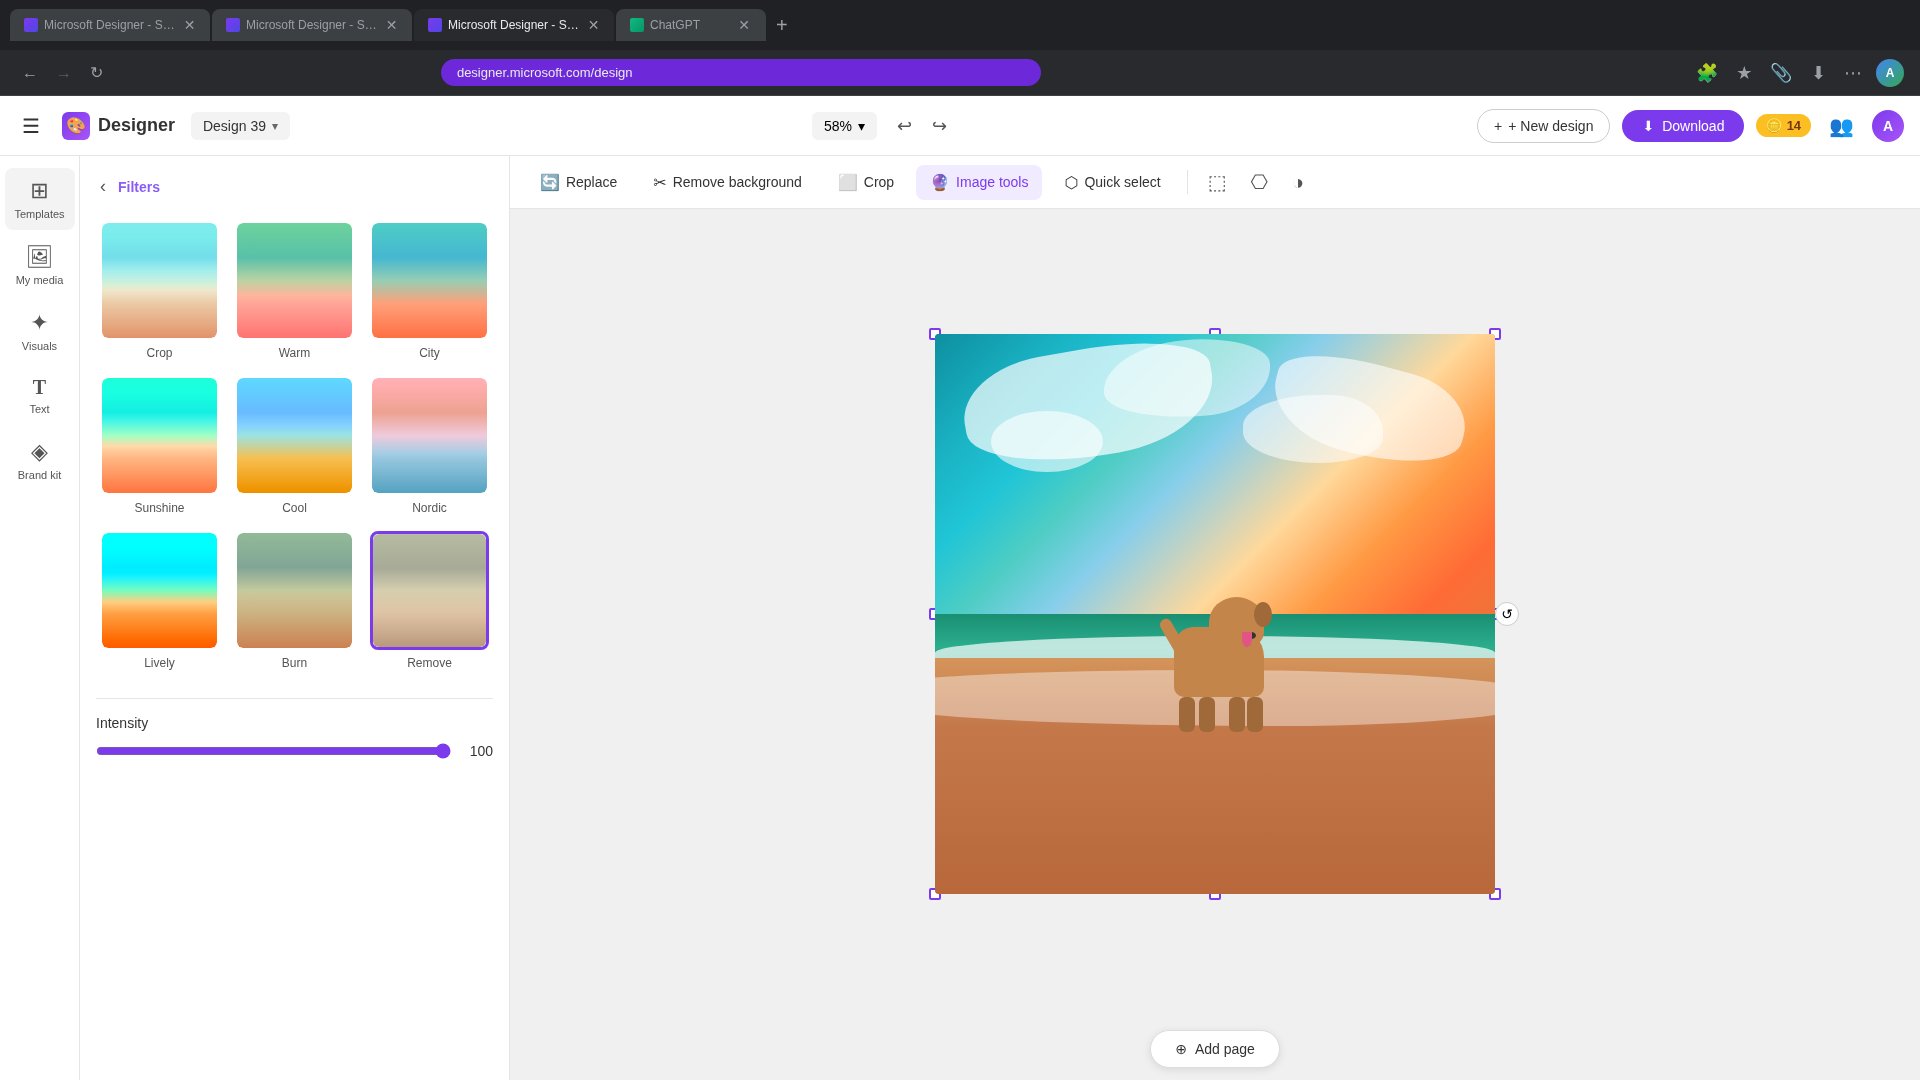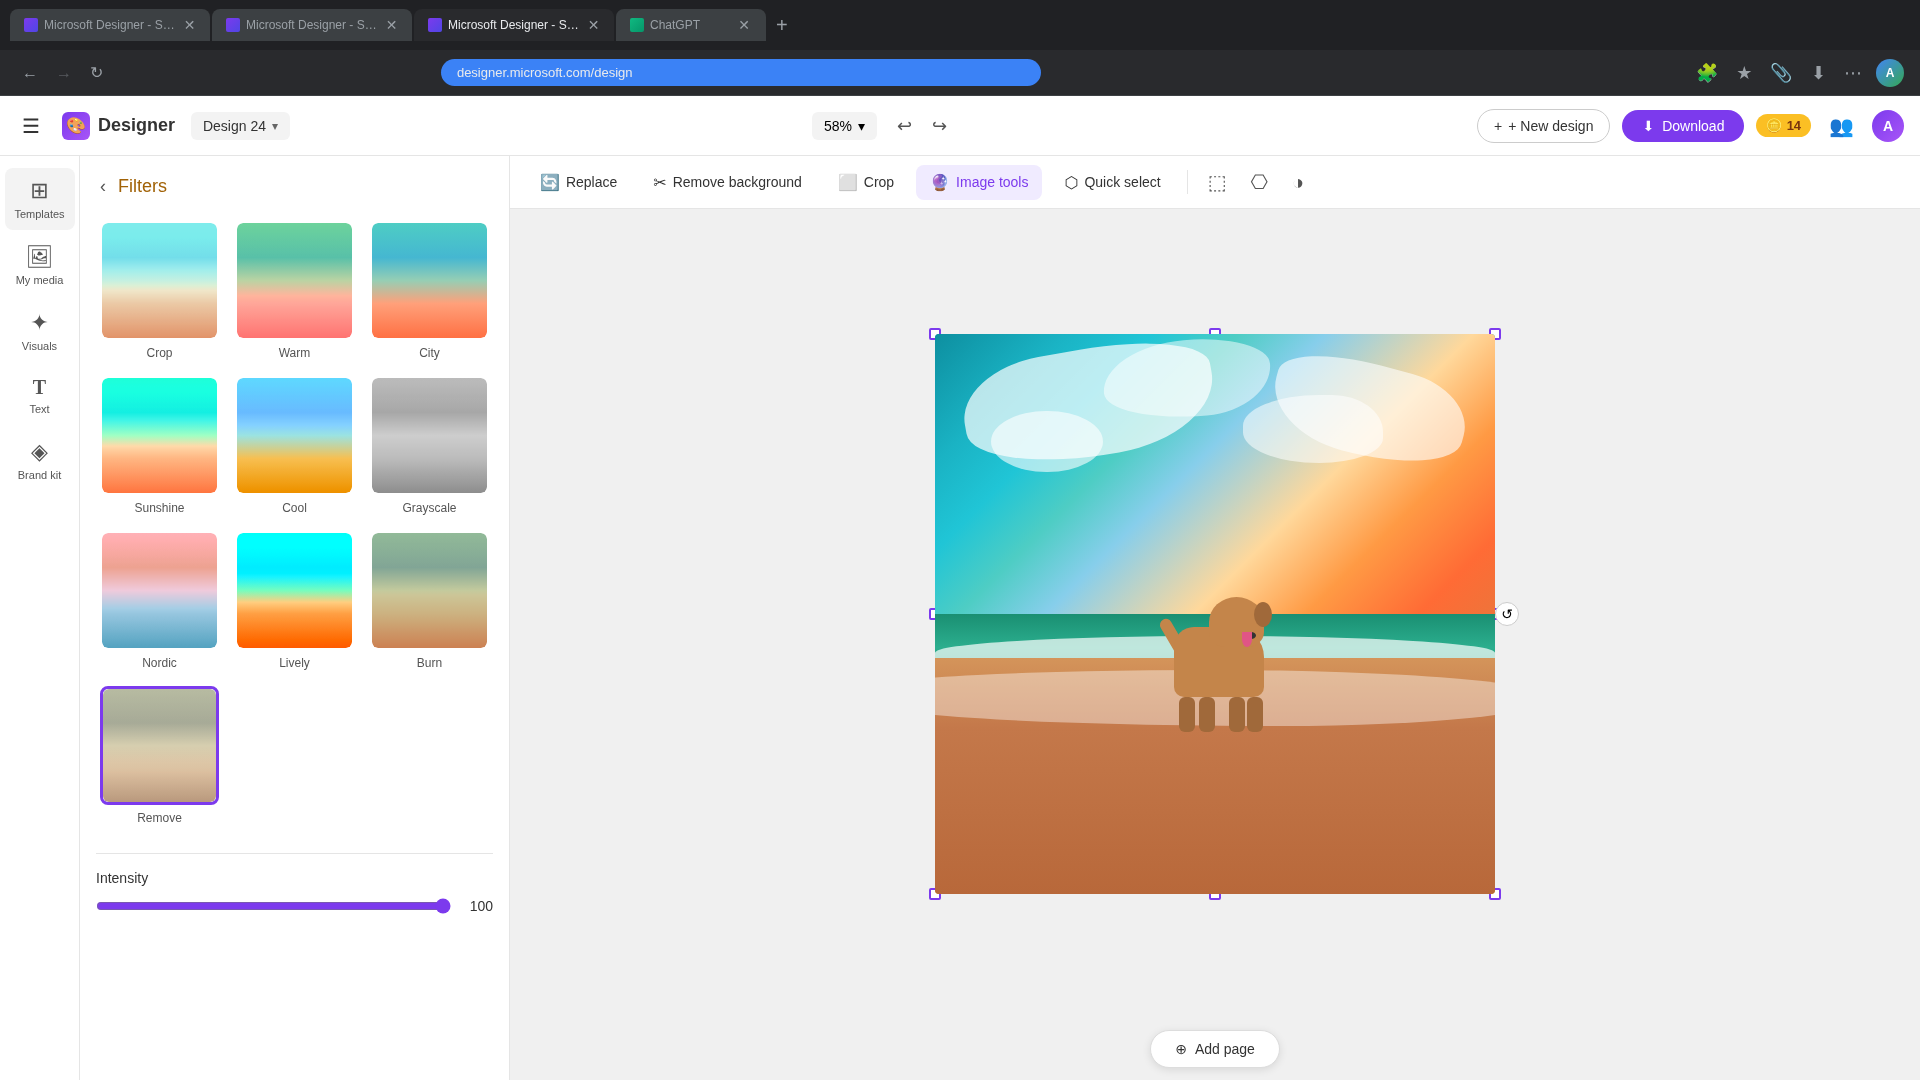--- a/index.html
+++ b/index.html
@@ -75,21 +75,21 @@
       background: none;
       border: none;
       color: #9aa0a6;
       font-size: 16px;
       cursor: pointer;
       padding: 4px 6px;
       border-radius: 50%;
     }
     .address-input {
       flex: 1;
-      background: #3b82f6;
+      background: #6d28d9;
       border: none;
       border-radius: 20px;
       padding: 6px 16px;
       color: #e8eaed;
       font-size: 13px;
       outline: none;
       max-width: 600px;
       margin: 0 auto;
     }
     .browser-icons {
@@ -326,23 +326,23 @@
     .back-btn {
       background: none;
       border: none;
       cursor: pointer;
       font-size: 18px;
       color: #555;
       padding: 4px;
       border-radius: 4px;
     }
     .filters-title {
-      font-size: 18px;
-      font-weight: 400;
-      color: #a16207;
+      font-size: 14px;
+      font-weight: 700;
+      color: #8b5cf6;
     }
     .filter-grid {
       display: grid;
       grid-template-columns: repeat(3, 1fr);
       gap: 8px;
       margin-bottom: 8px;
     }
     .filter-item {
       display: flex;
       flex-direction: column;
@@ -704,21 +704,21 @@
 
 <div class="app-container">
 
   <div class="app-header">
     <button class="menu-btn">☰</button>
     <div class="designer-logo">
       <div class="logo-icon">🎨</div>
       <span class="logo-text">Designer</span>
     </div>
     <div class="design-name">
-      <span>Design 24</span>
+      <span>Design 39</span>
       <span class="design-name-chevron">▾</span>
     </div>
     <div class="header-center">
       <div class="zoom-control">
         <span>58%</span>
         <span>▾</span>
       </div>
       <div class="undo-redo">
         <button class="undo-redo-btn">↩</button>
         <button class="undo-redo-btn">↪</button>
@@ -810,28 +810,20 @@
         </div>
         <div class="filter-item">
           <div class="filter-thumb">
             <div class="filter-thumb-inner filter-cool">
               <div class="beach-base"></div>
             </div>
           </div>
           <span class="filter-label">Cool</span>
         </div>
 
-        <div class="filter-item">
-          <div class="filter-thumb">
-            <div class="filter-thumb-inner filter-grayscale">
-              <div class="beach-base"></div>
-            </div>
-          </div>
-          <span class="filter-label">Grayscale</span>
-        </div>
         <div class="filter-item">
           <div class="filter-thumb">
             <div class="filter-thumb-inner filter-nordic">
               <div class="beach-base"></div>
             </div>
           </div>
           <span class="filter-label">Nordic</span>
         </div>
 
         <div class="filter-item">

